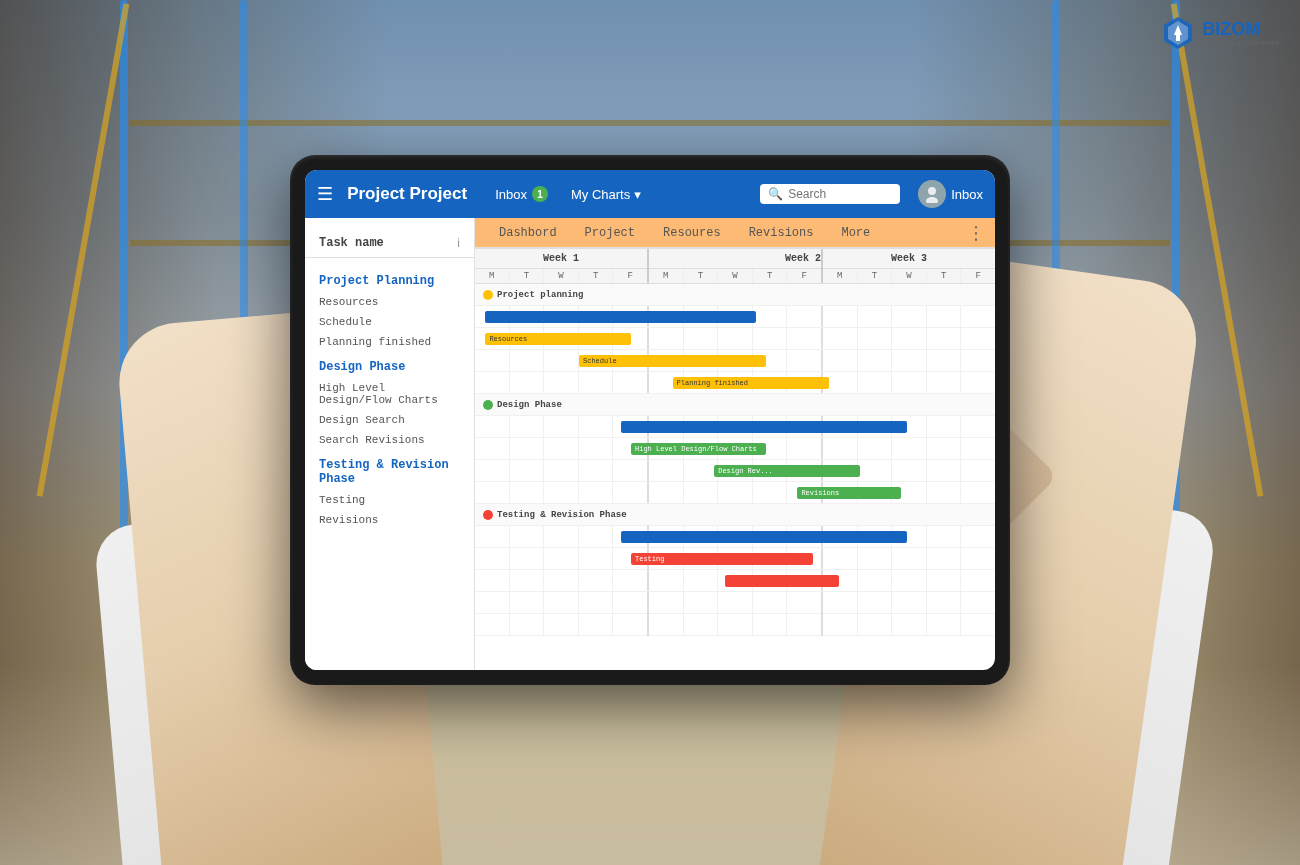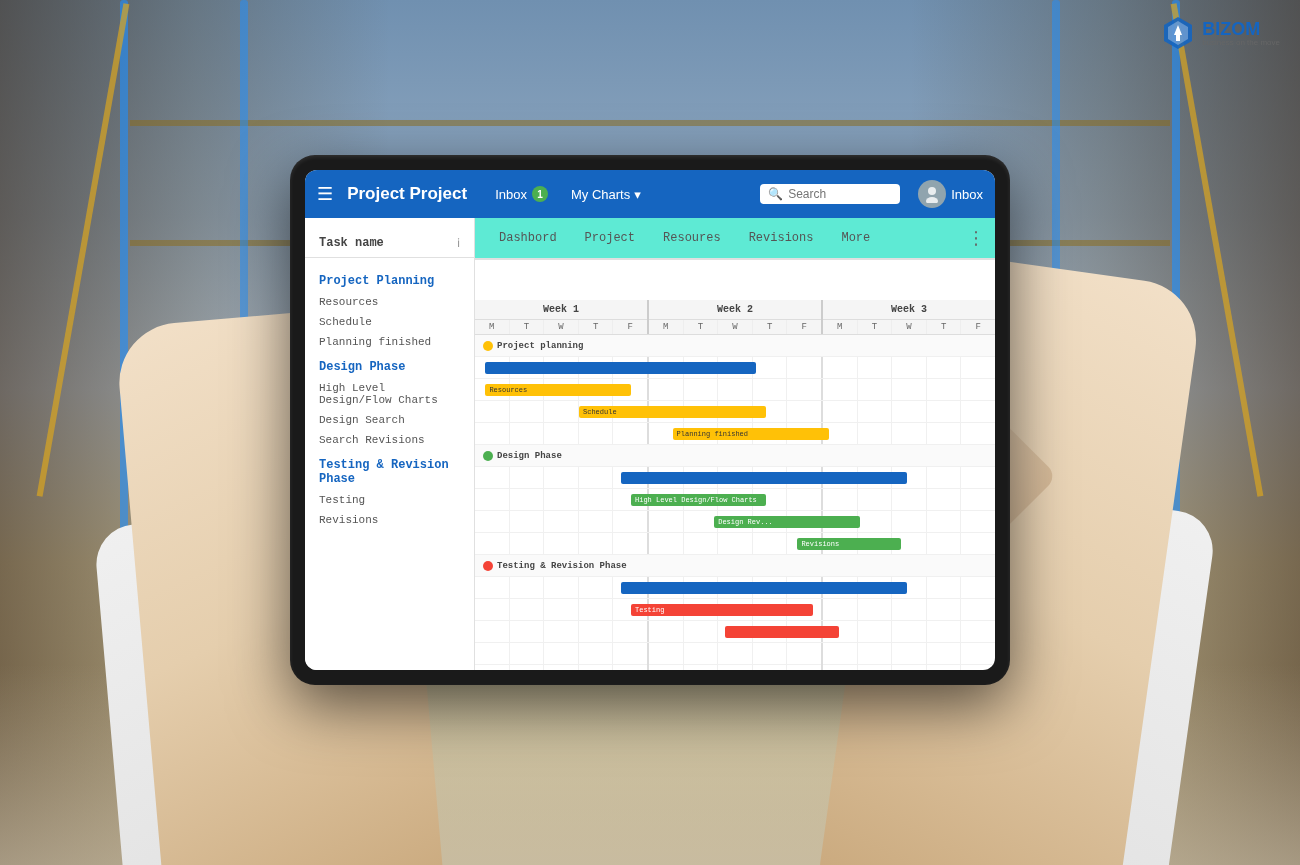--- a/index.html
+++ b/index.html
@@ -214,22 +214,22 @@
       display: flex;
       flex-direction: column;
       overflow: hidden;
     }
 
     
     .tabs-nav {
       display: flex;
       align-items: center;
       border-bottom: 2px solid #e0e0e0;
-      background: #5eead4;
-      height: 42px;
+      background: #fdba74;
+      height: 31px;
       padding: 0 10px;
       flex-shrink: 0;
     }
 
     .tab-item {
       font-size: 12px;
       color: #555;
       padding: 0 14px;
       height: 100%;
       display: flex;
@@ -237,21 +237,20 @@
       cursor: pointer;
       border-bottom: 2px solid transparent;
       margin-bottom: -2px;
     }
 
     
     .gantt-area {
       flex: 1;
       overflow: auto;
       position: relative;
-      margin-top: 40px;
     }
 
     
     .bizom-logo {
       position: absolute;
       top: 15px;
       right: 20px;
       z-index: 50;
       display: flex;
       align-items: center;
@@ -428,21 +427,21 @@
                 <div style="text-align:center;font-size:10px;font-weight:bold;color:#444;padding:4px 0;border-bottom:1px solid #ddd;">Week 1</div>
                 <div style="display:flex;">
                   <div style="flex:1;text-align:center;font-size:9px;color:#666;padding:2px 0;border-right:1px solid #eee;">M</div>
                   <div style="flex:1;text-align:center;font-size:9px;color:#666;padding:2px 0;border-right:1px solid #eee;">T</div>
                   <div style="flex:1;text-align:center;font-size:9px;color:#666;padding:2px 0;border-right:1px solid #eee;">W</div>
                   <div style="flex:1;text-align:center;font-size:9px;color:#666;padding:2px 0;border-right:1px solid #eee;">T</div>
                   <div style="flex:1;text-align:center;font-size:9px;color:#666;padding:2px 0;">F</div>
                 </div>
               </div>
               <div style="flex:1;border-right:2px solid #ccc;">
-                <div style="text-align:center;font-size:10px;font-weight:bold;color:#444;padding:4px 0;border-bottom:1px solid #ddd;">Week 2</div>
+                <div style="text-align:right;font-size:10px;font-weight:bold;color:#444;padding:4px 0;border-bottom:1px solid #ddd;">Week 2</div>
                 <div style="display:flex;">
                   <div style="flex:1;text-align:center;font-size:9px;color:#666;padding:2px 0;border-right:1px solid #eee;">M</div>
                   <div style="flex:1;text-align:center;font-size:9px;color:#666;padding:2px 0;border-right:1px solid #eee;">T</div>
                   <div style="flex:1;text-align:center;font-size:9px;color:#666;padding:2px 0;border-right:1px solid #eee;">W</div>
                   <div style="flex:1;text-align:center;font-size:9px;color:#666;padding:2px 0;border-right:1px solid #eee;">T</div>
                   <div style="flex:1;text-align:center;font-size:9px;color:#666;padding:2px 0;">F</div>
                 </div>
               </div>
               <div style="flex:1;">
                 <div style="text-align:center;font-size:10px;font-weight:bold;color:#444;padding:4px 16px;border-bottom:1px solid #ddd;">Week 3</div>

